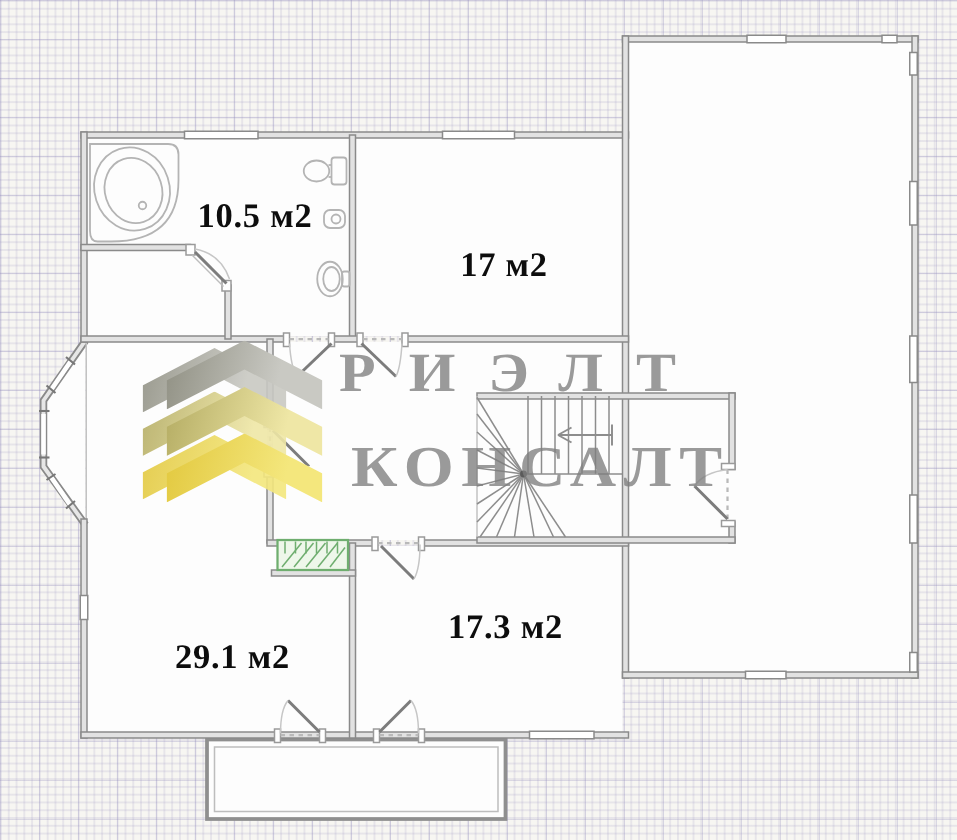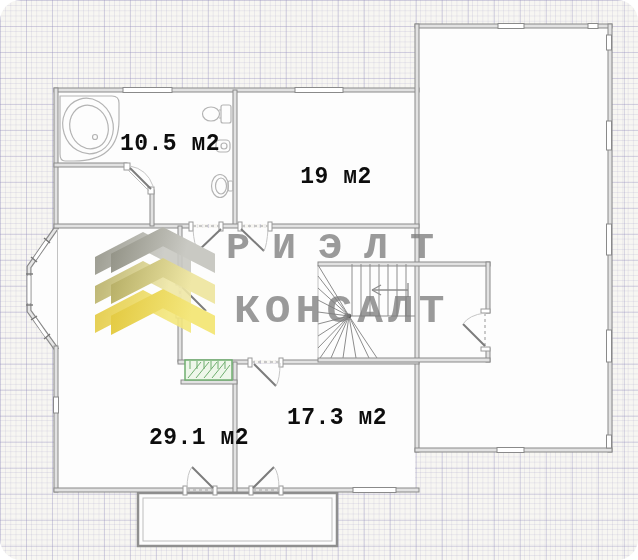--- a/index.html
+++ b/index.html
@@ -1,26 +1,25 @@
 <!DOCTYPE html>
 <html style="--room-fill: #fdfdfd; --wall-fill: #e2e2e2; --wall-stroke: #8a8a8a; --grid-minor: rgba(172,167,202,0.22); --grid-major: rgba(150,145,190,0.30); --watermark-gray: #8a8a8a; --logo-yellow: #e2c83e; --logo-olive: #b3ab62; --logo-gray: #9c9c94; --wardrobe-green: #6fae6f;"><head>
 <meta charset="utf-8">
 <style>
   html,body{margin:0;padding:0;background:#fff;}
   .screen{
     position:relative;width:638px;height:560px;overflow:hidden;
-    font-family:Liberation Mono, monospace;
+    font-family:Liberation Serif, serif;
     background-color:#f7f6f2;
     background-image:
       linear-gradient(var(--grid-major) 1px, transparent 1px),
       linear-gradient(90deg, var(--grid-major) 1px, transparent 1px),
       linear-gradient(var(--grid-minor) 1px, transparent 1px),
       linear-gradient(90deg, var(--grid-minor) 1px, transparent 1px);
     background-size:26px 26px,26px 26px,5.2px 5.2px,5.2px 5.2px;
-    border-radius:21px;
   }
   .plansvg{position:absolute;left:0;top:0;}
   .roomfill{fill:var(--room-fill);}
   .wall{fill:var(--wall-fill);stroke:var(--wall-stroke);stroke-width:1;}
   .win{fill:#ffffff;stroke:var(--wall-stroke);stroke-width:1;}
   .thin{stroke:#c2c2c2;stroke-width:1;fill:none;}
   .dash{stroke:#b9b9b9;stroke-width:1.5;fill:none;stroke-dasharray:3 3;}
   .leaf{stroke:#7c7c7c;stroke-width:2;fill:none;}
   .arc{stroke:#c6c6c6;stroke-width:1;fill:none;}
   .sline{stroke:#8d8d8d;stroke-width:1;fill:none;}
@@ -29,21 +28,21 @@
   .wrd{fill:#eef7ea;stroke:var(--wardrobe-green);stroke-width:1.5;}
   .wrdl{stroke:var(--wardrobe-green);stroke-width:1;fill:none;}
   .lbl{
     position:absolute;transform:translate(-50%,-50%);
     font-weight:bold;font-size:23px;color:#0d0d0d;white-space:nowrap;
     letter-spacing:0.5px;
   }
   .lbl-0{left:170px;top:144px;}
   .lbl-1{left:336px;top:177px;}
   .lbl-2{left:506px;top:183px;}
-  .lbl-3{left:155px;top:438px;margin-left:44px;}
+  .lbl-3{left:155px;top:438px;}
   .lbl-4{left:337px;top:418px;}
   .wm{position:absolute;left:0;top:0;width:528px;height:560px;pointer-events:none;}
   .wm-text{position:absolute;font-weight:800;color:rgba(125,125,125,0.78);line-height:1;}
   .wm-line1{left:226px;top:229px;font-size:40px;letter-spacing:22px;transform:scaleY(0.92);}
   .wm-line2{left:234px;top:293px;font-size:42px;letter-spacing:5px;transform:scaleY(0.92) scaleX(1.02);transform-origin:left top;}
   .chev{position:absolute;width:104px;height:46px;
     clip-path:polygon(0 58%,50% 0,100% 58%,100% 100%,50% 42%,0 100%);}
   .stack-front{left:111px;top:227px;position:absolute;width:104px;height:125px;}
   .stack-back{left:95px;top:232px;position:absolute;width:96px;height:118px;opacity:.9;}
   .stack-back .chev{width:96px;height:43px;}
@@ -255,21 +254,21 @@
         <line x1="197" y1="361" x2="197" y2="369"></line>
         <line x1="204" y1="361" x2="204" y2="369"></line>
         <line x1="211" y1="361" x2="211" y2="369"></line>
         <line x1="218" y1="361" x2="218" y2="369"></line>
         <line x1="225" y1="361" x2="225" y2="369"></line>
       </g>
     </g>
   </svg>
 
   <div class="lbl lbl-0">10.5 м2</div>
-  <div class="lbl lbl-1">19 м2</div>
+  <div class="lbl lbl-1">17 м2</div>
   <div class="lbl lbl-3">29.1 м2</div>
   <div class="lbl lbl-4">17.3 м2</div>
 
   <div class="wm">
     <div class="stack-back">
       <div class="chev chev-gray"></div>
       <div class="chev chev-olive"></div>
       <div class="chev chev-yellow"></div>
     </div>
     <div class="stack-front">

